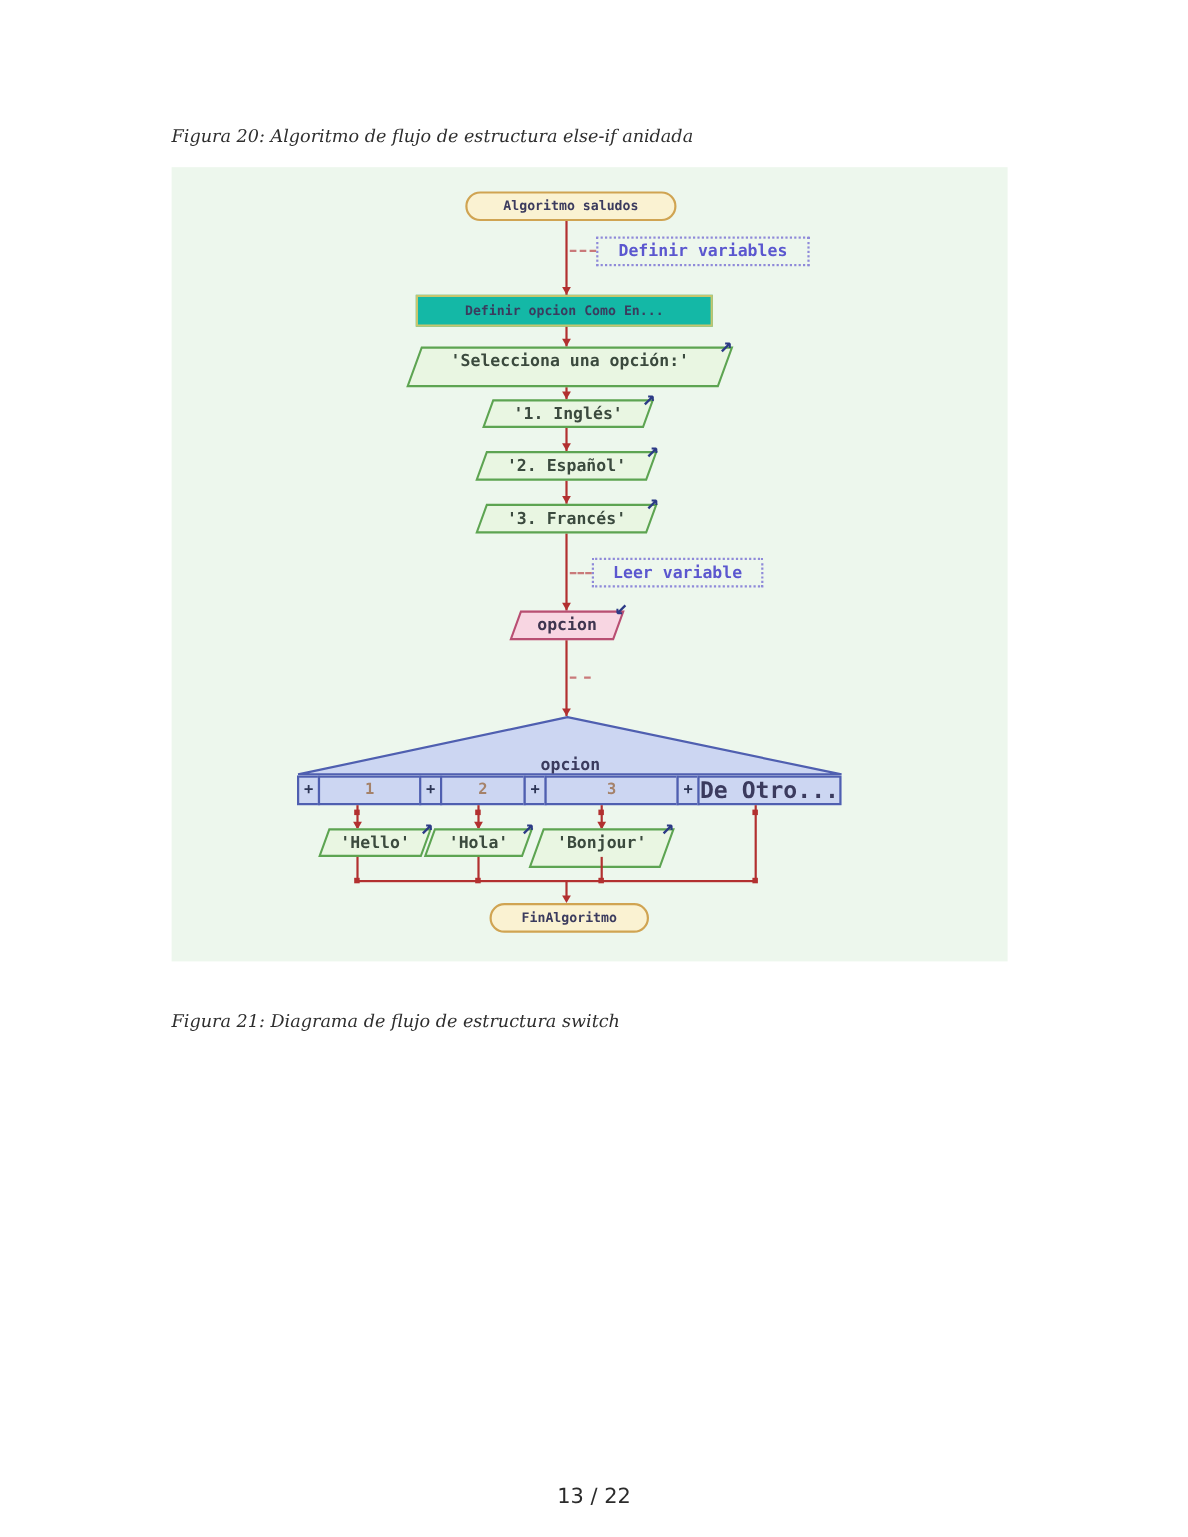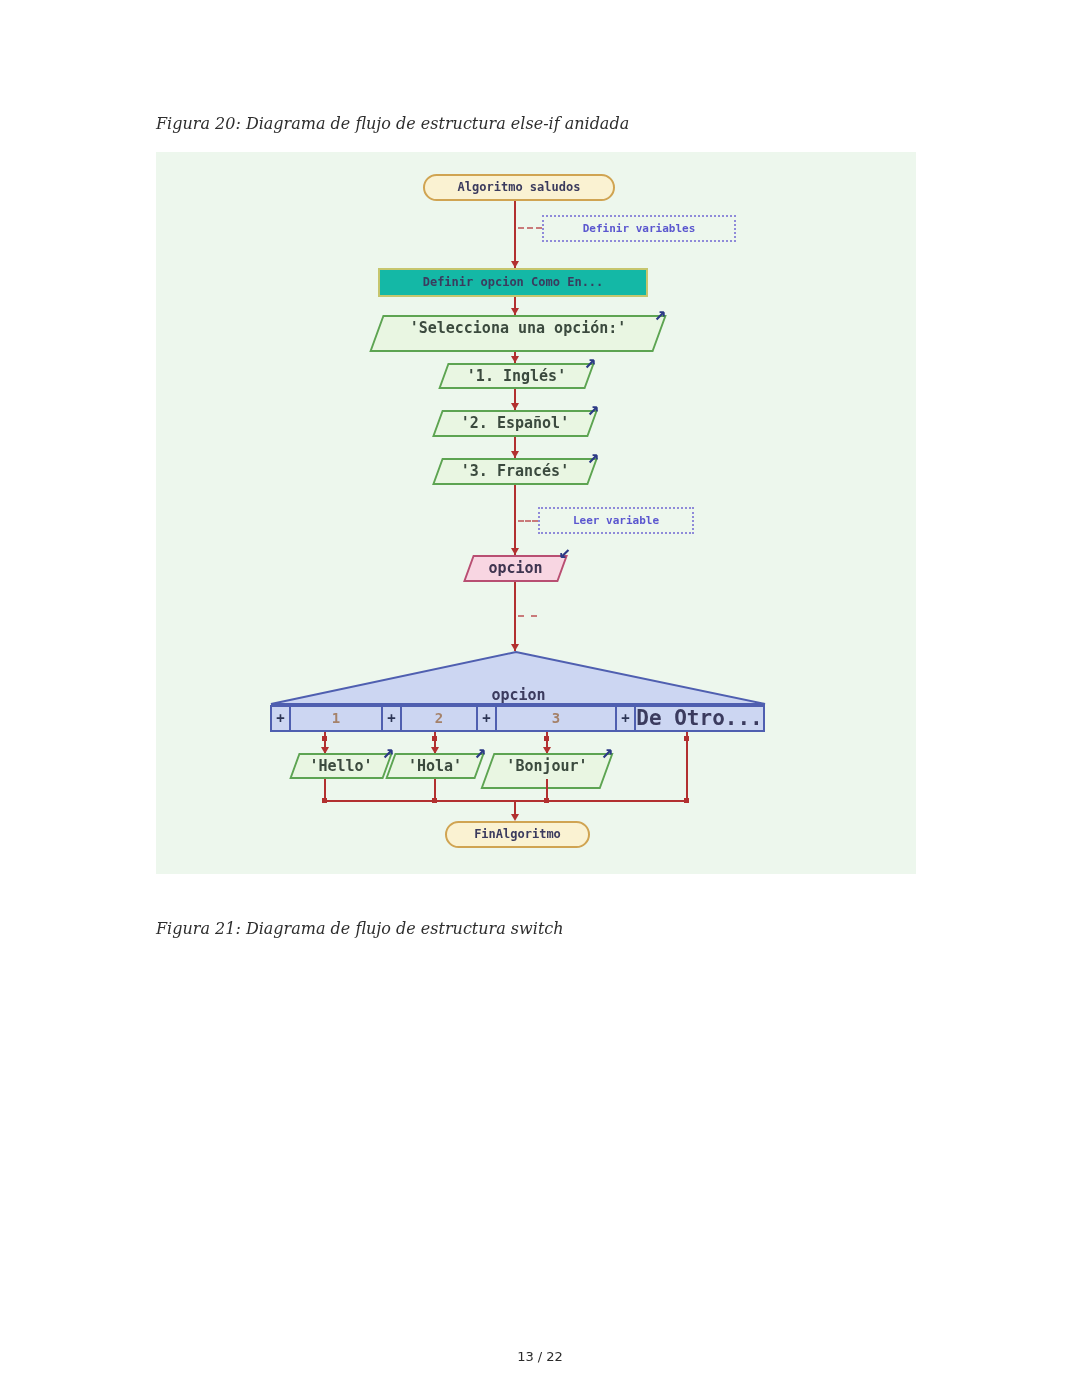--- a/index.html
+++ b/index.html
@@ -7,21 +7,21 @@
     width:1080px; height:1397px; position:relative; background:#ffffff;
     font-family:"Liberation Sans", sans-serif; overflow:hidden;
   }
   .caption {
     position:absolute; left:156px;
     font-family:"DejaVu Serif", serif; font-style:italic;
     font-size:16px; color:#2e2e2e; white-space:nowrap;
   }
   .footer {
     position:absolute; left:0; right:0; top:1349px; text-align:center;
-    font-family:"DejaVu Sans", sans-serif; font-size:13px; color:#2b2b2b;
+    font-family:"DejaVu Sans", sans-serif; font-size:19px; color:#2b2b2b;
   }
   .canvas {
     position:absolute; left:156px; top:152px; width:760px; height:722px;
     background:#edf7ed;
   }
   
   .node {
     position:absolute; box-sizing:border-box; text-align:center;
     font-family:"DejaVu Sans Mono", monospace; font-weight:bold;
     font-size:12px; color:#3b3b5e; white-space:nowrap;
@@ -41,21 +41,21 @@
     color:#3b4a3e; white-space:nowrap;
   }
   .para.pink .txt { color:#3f3550; }
   .arr {
     position:absolute; font-family:"DejaVu Sans Mono", monospace;
     font-weight:bold; font-size:20px; color:#2c3a86; line-height:20px;
   }
   .comment {
     position:absolute; box-sizing:border-box; border:2px dotted #8f8ad9;
     color:#5b57cf; font-family:"DejaVu Sans Mono", monospace; font-weight:bold;
-    font-size:11px; text-align:center; line-height:23px; white-space:nowrap;
+    font-size:15px; text-align:center; line-height:23px; white-space:nowrap;
   }
   .vline { position:absolute; width:2px; background:#b23030; }
   .hline { position:absolute; height:2px; background:#b23030; }
   .dash  { position:absolute; height:0; border-top:2px dashed #c97a7a; }
   .ah {
     position:absolute; width:0; height:0;
     border-left:4px solid transparent; border-right:4px solid transparent;
     border-top:7px solid #b23030;
   }
   .dot { position:absolute; width:5px; height:5px; background:#b23030; }
@@ -73,21 +73,21 @@
     margin-left:-2px; white-space:nowrap;
   }
   .cell:first-child { margin-left:0; }
   .cell.plus { width:21px; color:#2c3555; }
   .cell.num  { color:#a5826a; }
   .cell.default { color:#3b3b5e; font-size:21px; }
 </style>
 </head>
 <body>
 
-<div class="caption" style="top:114px;">Figura 20: Diagrama de flujo de estructura else-if anidada</div>
+<div class="caption" style="top:114px;">Figura 20: Algoritmo de flujo de estructura else-if anidada</div>
 
 <div class="canvas">
 
   <div class="vline" style="left:358px;top:45px;height:454px"></div>
 
   <div class="node pill" style="left:267px;top:22px;width:192px;height:27px">Algoritmo saludos</div>
 
   <div class="dash" style="left:362px;top:75px;width:24px"></div>
   <div class="comment" style="left:386px;top:63px;width:194px;height:27px">Definir variables</div>
 

